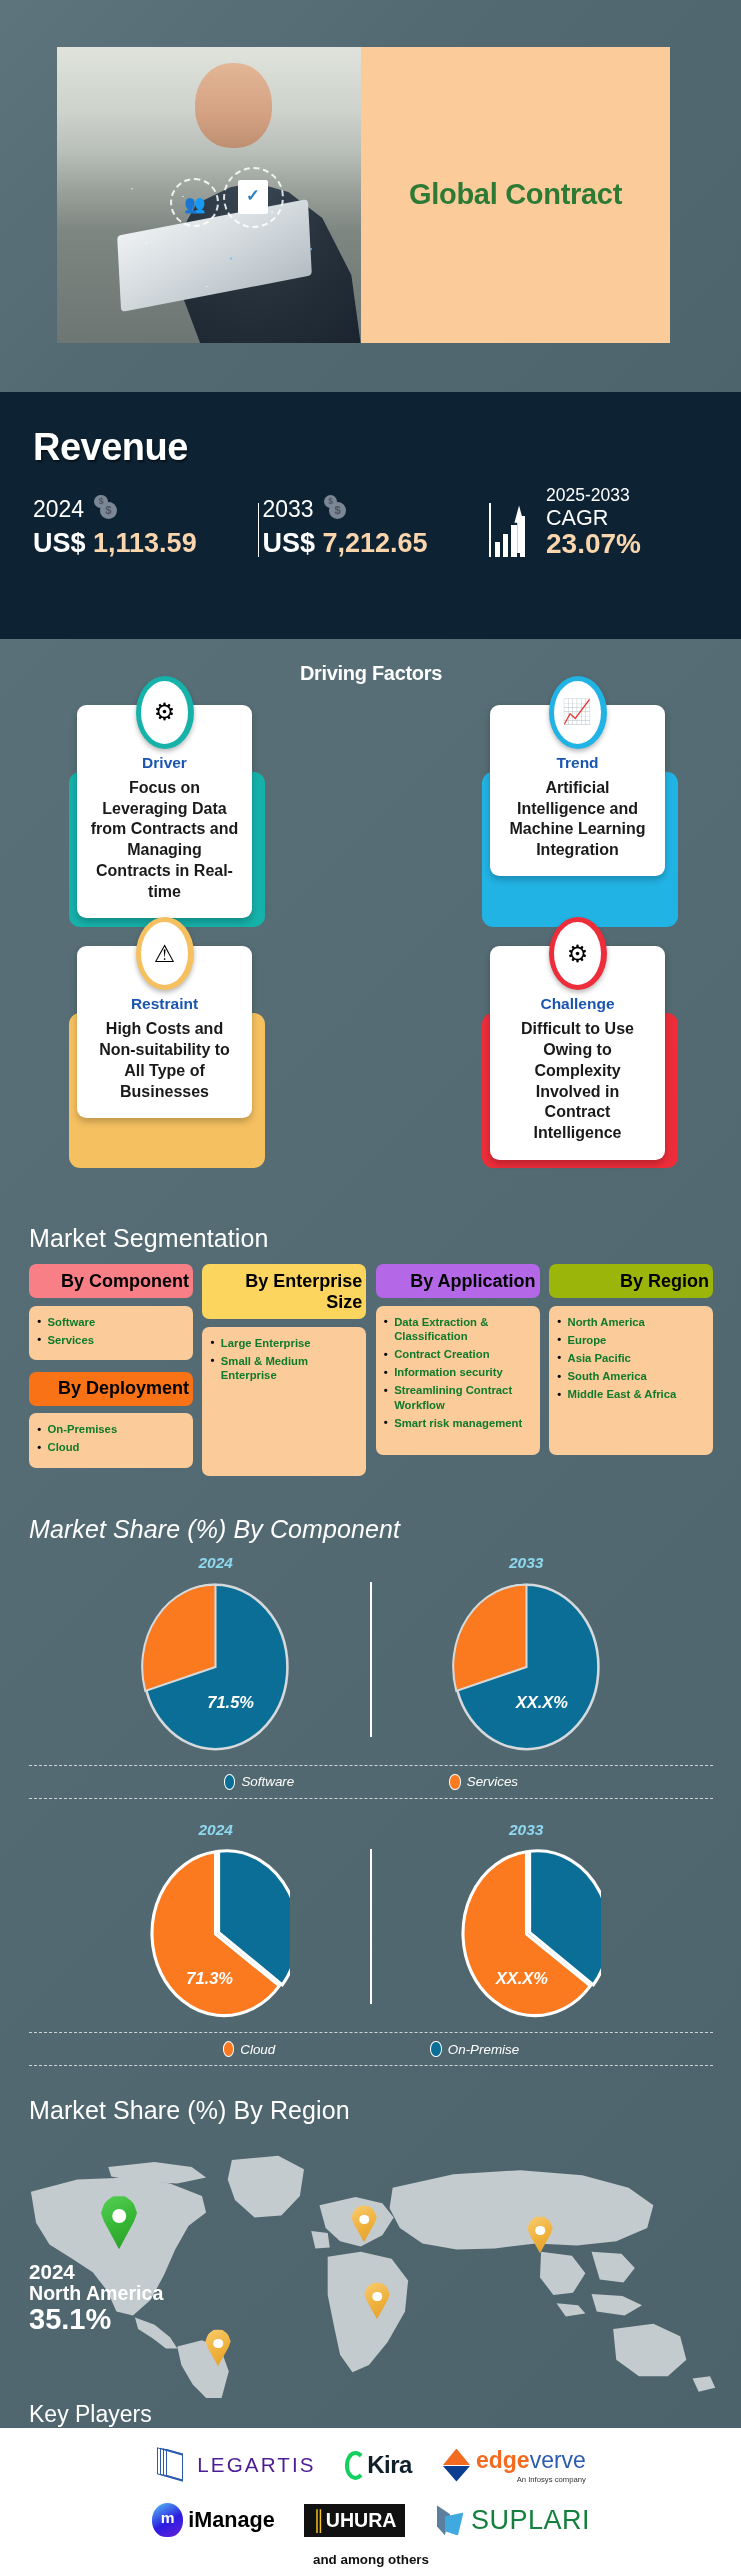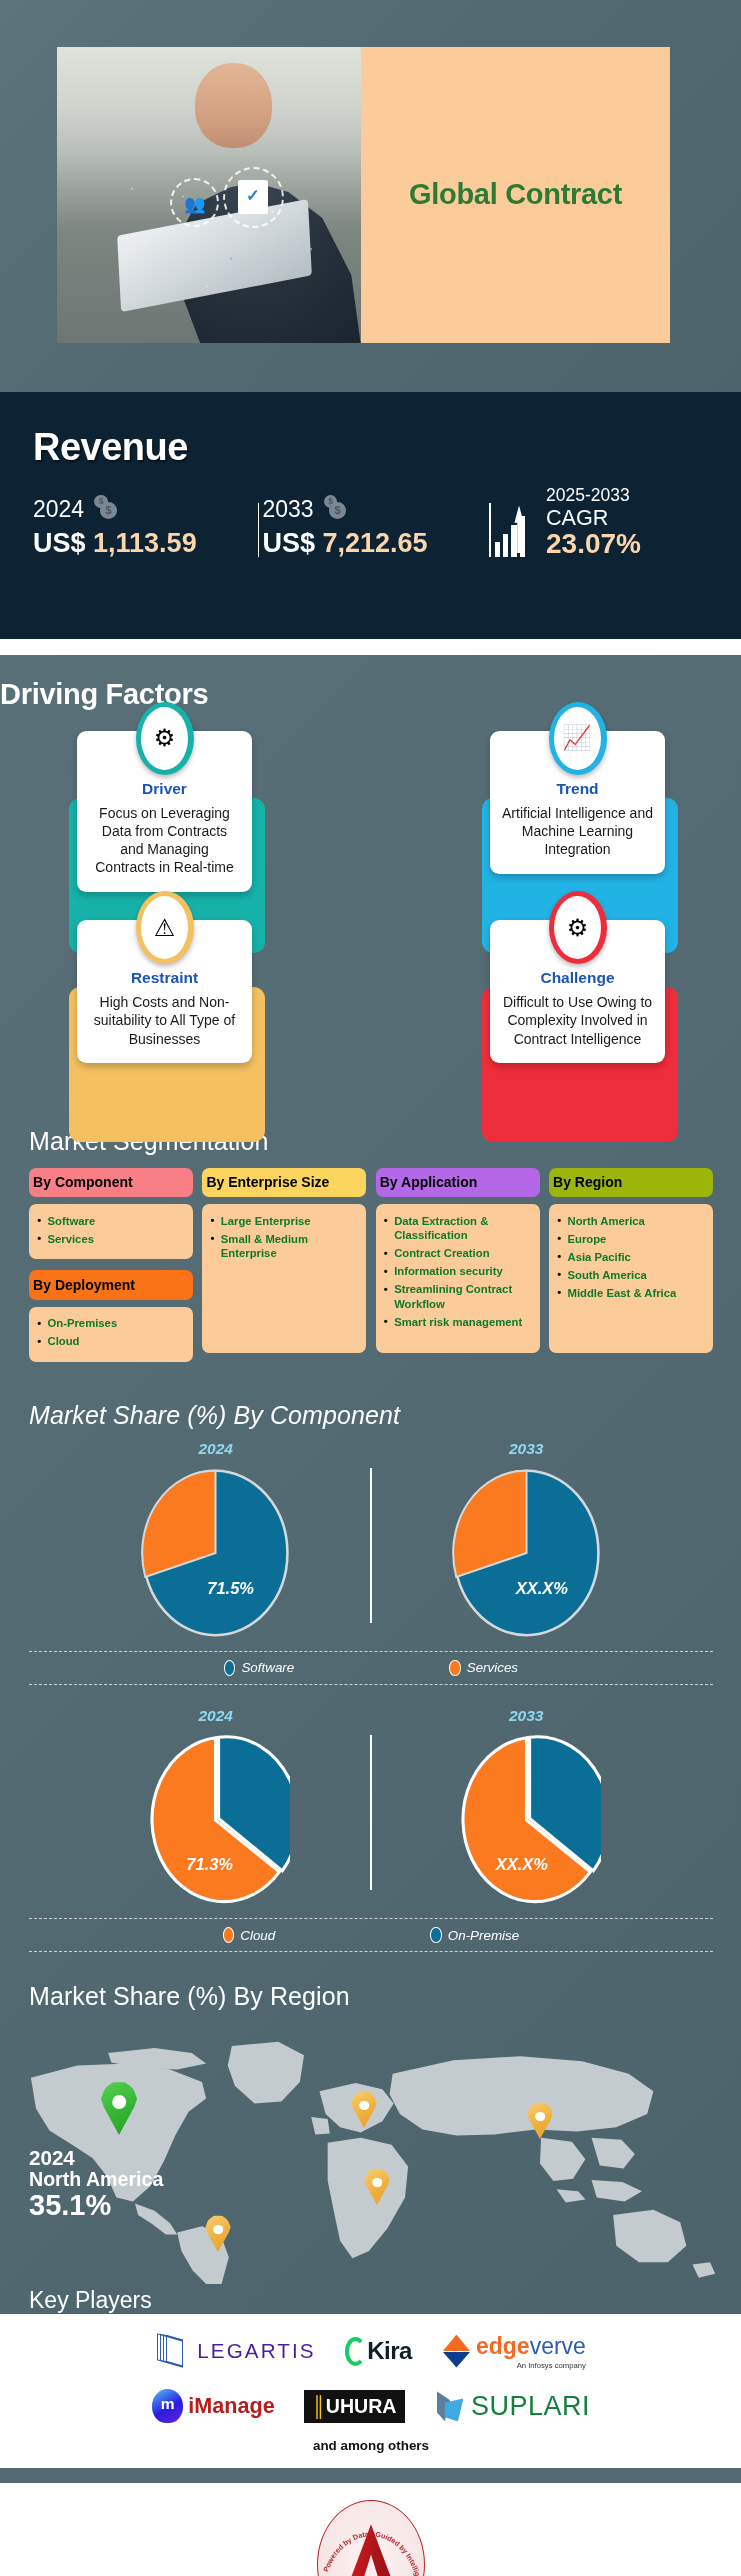--- a/index.html
+++ b/index.html
@@ -163,22 +163,22 @@
     clip-path: polygon(30% 100%, 30% 36%, 0 36%, 50% 0, 100% 36%, 70% 36%, 70% 100%);
   }
 
   
   .body-sec {
     background: linear-gradient(135deg, #5a7078 0%, #536a72 45%, #4d636b 100%);
     position: relative;
   }
 
   .sec-head-center {
-    color: #ffffff; font-weight: bold;
-    font-size: 29px; padding: 23px 0 5.2px 0; letter-spacing: -0.3px; margin-top: 16px;
+    text-align: center; color: #ffffff; font-weight: bold;
+    font-size: 20px; padding: 23px 0 5.2px 0; letter-spacing: -0.3px;
   }
   .sec-head-left {
     color: #ffffff; font-size: 25px; font-weight: 300;
     padding: 15.5px 0 2.1px 29px; letter-spacing: 0.1px;
   }
 
   
   .dfs { padding: 14.4px 77px 20.6px 77px; }
   .df-row { display: flex; justify-content: space-between; margin-bottom: 28px; }
   .df-card { position: relative; width: 175px; }
@@ -203,28 +203,28 @@
     z-index: 3;
     display: flex; align-items: center; justify-content: center;
     box-shadow: 0 2.6px 5.2px rgba(0,0,0,.28);
   }
   .df-badge .inner {
     width: 47px; height: 63px; border-radius: 50%;
     background: #ffffff; display: flex; align-items: center; justify-content: center;
     font-size: 24px;
   }
   .df-name { font-size: 15.5px; font-weight: bold; color: #1a56b0; margin-bottom: 6.2px; }
-  .df-text { font-size: 14px; color: #1a1a1a; line-height: 1.3; }
+  .df-text { font-size: 16px; color: #1a1a1a; line-height: 1.3; font-weight: bold; }
 
   
   .seg-wrap { display: flex; gap: 9.3px; padding: 9.3px 29px 24px 29px; align-items: flex-start; }
   .seg-col { flex: 1; }
   .seg-pill {
-    border-radius: 7.2px; padding: 6.7px 4.1px; text-align: left;
-    font-size: 14px; font-weight: bold; color: #000000;
+    border-radius: 7.2px; padding: 6.7px 4.1px; text-align: right;
+    font-size: 18px; font-weight: bold; color: #000000;
   }
   .seg-box {
     background: #fbcc9a; border-radius: 7.2px;
     margin-top: 7.2px; padding: 9.3px 8.2px;
   }
   .seg-box ul { list-style: none; }
   .seg-box li {
     color: #0e7a2a; font-size: 11.3px; font-weight: bold;
     line-height: 1.28; margin-bottom: 3.6px;
     position: relative; padding-left: 10.3px;
@@ -311,21 +311,21 @@
   .imanage-wrap { display: flex; align-items: center; }
   .imanage-mark {
     width: 31px; height: 34px; border-radius: 50% 50% 46% 46%;
     background: linear-gradient(150deg, #55c8f5 0%, #2b1ce0 55%, #6a23d8 100%);
     margin-right: 5.2px; position: relative;
   }
   .imanage-mark:after {
     content: "m"; position: absolute; left: 0; right: 0; top: 6.2px;
     text-align: center; color: #ffffff; font-size: 15.5px; font-weight: bold;
   }
-  .imanage-text { color: #b91c1c; font-size: 21.6px; font-weight: bold; }
+  .imanage-text { color: #000000; font-size: 21.6px; font-weight: bold; }
 
   .uhura-box { background: #111111; padding: 5.2px 8.2px; }
   .uhura-box span.u { color: #f5c518; font-size: 19.6px; font-weight: bold; }
   .uhura-box span.r { color: #ffffff; font-size: 19.6px; font-weight: bold; }
 
   .suplari-wrap { display: flex; align-items: center; }
   .suplari-mark { width: 32px; height: 32px; position: relative; margin-right: 5.2px; }
   .suplari-mark .a {
     position: absolute; left: 3.1px; top: 1px; width: 13.4px; height: 30px;
     background: #5b7f9c; clip-path: polygon(0 0, 100% 30%, 60% 100%, 0 70%);

